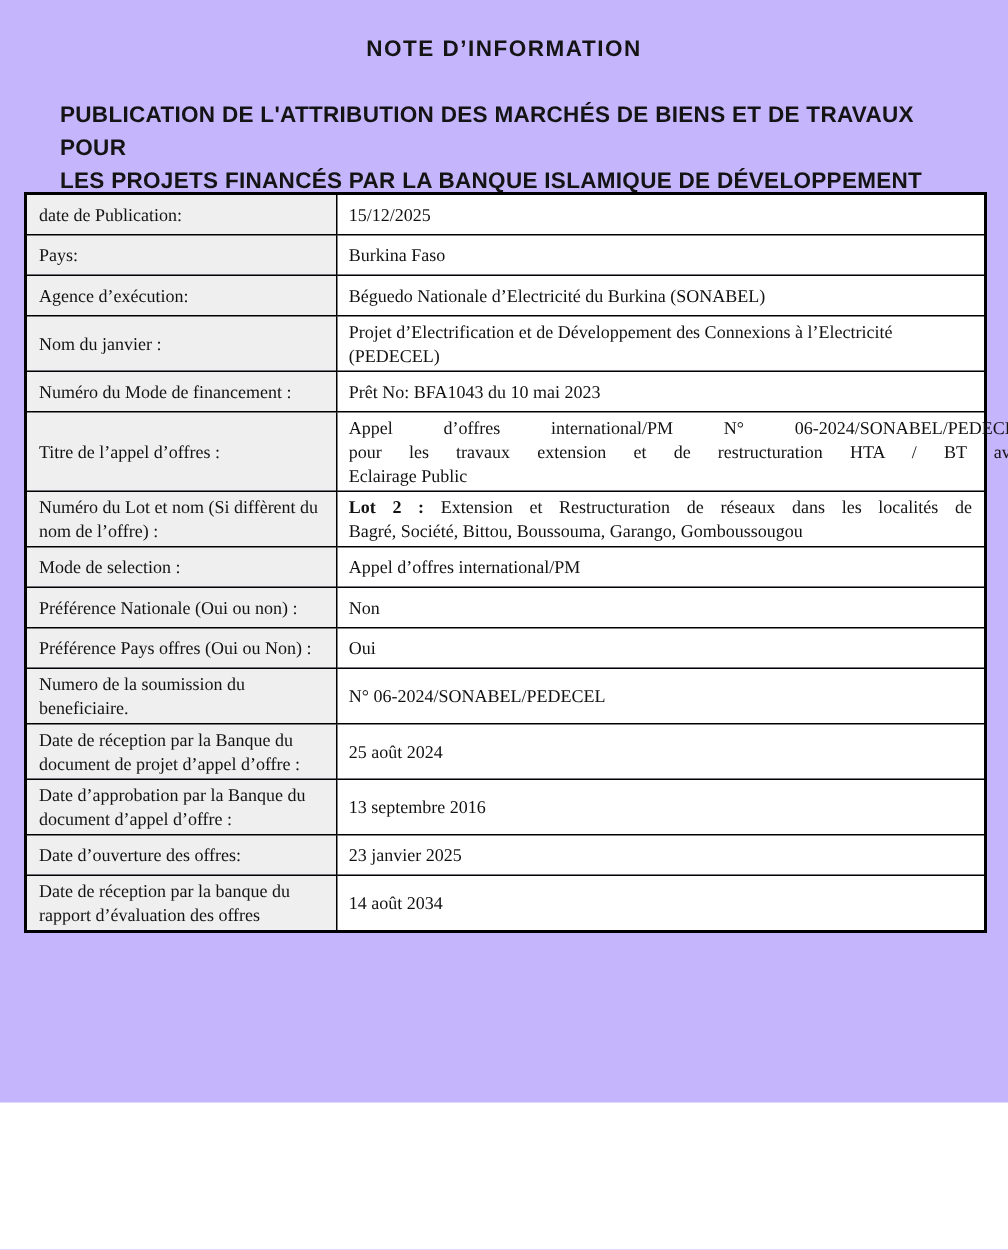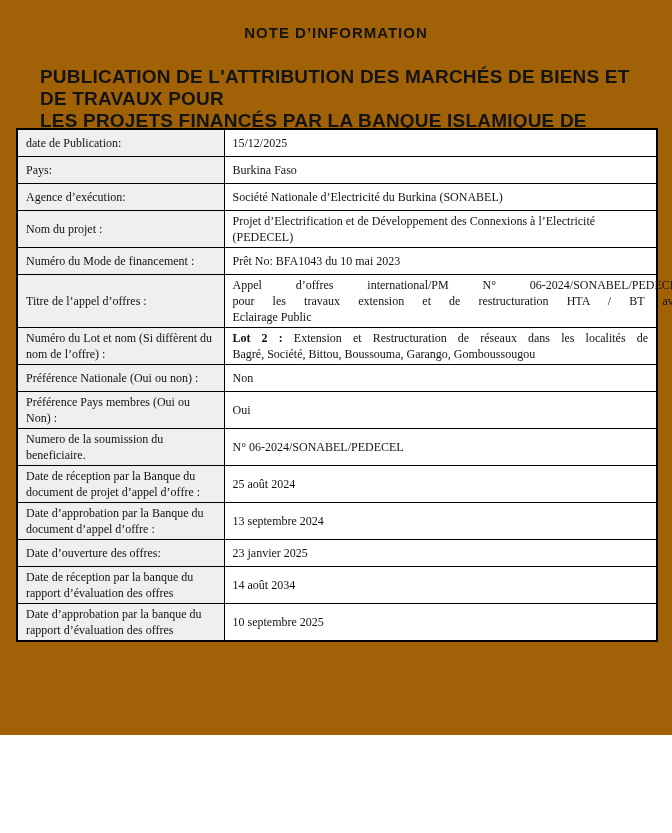--- a/index.html
+++ b/index.html
@@ -6,28 +6,28 @@
     --border-color:#000000;
     --label-bg:#efefef;
     --text-color:#151515;
   }
   html,body{margin:0;padding:0;}
   body{
     width:672px;height:833px;overflow:hidden;background:#ffffff;
     font-family:"Liberation Sans","DejaVu Sans",sans-serif;
     color:var(--text-color);
   }
-  .page{position:relative;width:672px;height:735px;overflow:hidden;background:#a16207;}
+  .page{position:relative;width:672px;height:735px;overflow:hidden;background:#c4b5fd;}
   .doc-title{
     margin:24px 0 0 0;text-align:center;
     font-size:15px;font-weight:bold;letter-spacing:1px;color:#141414;
   }
   .doc-subtitle{
     margin:25px 36px 0 40px;
-    font-size:19px;font-weight:bold;line-height:22px;letter-spacing:0.2px;color:#141414;
+    font-size:15px;font-weight:bold;line-height:22px;letter-spacing:0.2px;color:#141414;
   }
   .doc-subtitle .subtitle-line{display:block;}
   table.info-table{
     position:absolute;left:16px;top:128px;width:640px;
     border-collapse:collapse;border:2px solid var(--border-color);
     table-layout:fixed;
   }
   .info-table tr{height:27px;}
   .info-table td{
     border:1px solid var(--border-color);
@@ -63,24 +63,24 @@
         <tr>
           <td class="label-cell">date de Publication:</td>
           <td class="value-cell">15/12/2025</td>
         </tr>
         <tr>
           <td class="label-cell">Pays:</td>
           <td class="value-cell">Burkina Faso</td>
         </tr>
         <tr>
           <td class="label-cell">Agence d’exécution:</td>
-          <td class="value-cell">Société Nationale d’Electricité du Burkina (SONABEL)</td>
+          <td class="value-cell">Béguedo Nationale d’Electricité du Burkina (SONABEL)</td>
         </tr>
         <tr>
-          <td class="label-cell">Nom du projet :</td>
+          <td class="label-cell">Nom du janvier :</td>
           <td class="value-cell">Projet d’Electrification et de Développement des Connexions à l’Electricité (PEDECEL)</td>
         </tr>
         <tr>
           <td class="label-cell">Numéro du Mode de financement :</td>
           <td class="value-cell">Prêt No: BFA1043 du 10 mai 2023</td>
         </tr>
         <tr>
           <td class="label-cell">Titre de l’appel d’offres :</td>
           <td class="value-cell value-wide">
             <div class="vline jfull">Appel d’offres international/PM N° 06-2024/SONABEL/PEDECEL</div>
@@ -89,47 +89,47 @@
           </td>
         </tr>
         <tr>
           <td class="label-cell">Numéro du Lot et nom (Si diffèrent du nom de l’offre) :</td>
           <td class="value-cell">
             <div class="vline jfull"><b>Lot 2 :</b> Extension et Restructuration de réseaux dans les localités de</div>
             <div class="vline">Bagré, Société, Bittou, Boussouma, Garango, Gomboussougou</div>
           </td>
         </tr>
         <tr>
+          <td class="label-cell">Mode de selection :</td>
+          <td class="value-cell">Appel d’offres international/PM</td>
+        </tr>
+        <tr>
           <td class="label-cell">Préférence Nationale (Oui ou non) :</td>
           <td class="value-cell">Non</td>
         </tr>
         <tr>
-          <td class="label-cell">Préférence Pays membres (Oui ou Non) :</td>
+          <td class="label-cell">Préférence Pays offres (Oui ou Non) :</td>
           <td class="value-cell">Oui</td>
         </tr>
         <tr>
           <td class="label-cell">Numero de la soumission du beneficiaire.</td>
           <td class="value-cell">N° 06-2024/SONABEL/PEDECEL</td>
         </tr>
         <tr>
           <td class="label-cell">Date de réception par la Banque du document de projet d’appel d’offre :</td>
           <td class="value-cell">25 août 2024</td>
         </tr>
         <tr>
           <td class="label-cell">Date d’approbation par la Banque du document d’appel d’offre :</td>
-          <td class="value-cell">13 septembre 2024</td>
+          <td class="value-cell">13 septembre 2016</td>
         </tr>
         <tr>
           <td class="label-cell">Date d’ouverture des offres:</td>
           <td class="value-cell">23 janvier 2025</td>
         </tr>
         <tr>
           <td class="label-cell">Date de réception par la banque du rapport d’évaluation des offres</td>
           <td class="value-cell">14 août 2034</td>
         </tr>
-        <tr>
-          <td class="label-cell">Date d’approbation par la banque du rapport d’évaluation des offres</td>
-          <td class="value-cell">10 septembre 2025</td>
-        </tr>
       </tbody>
   </table>
 
 </div>
 
 </body></html>

